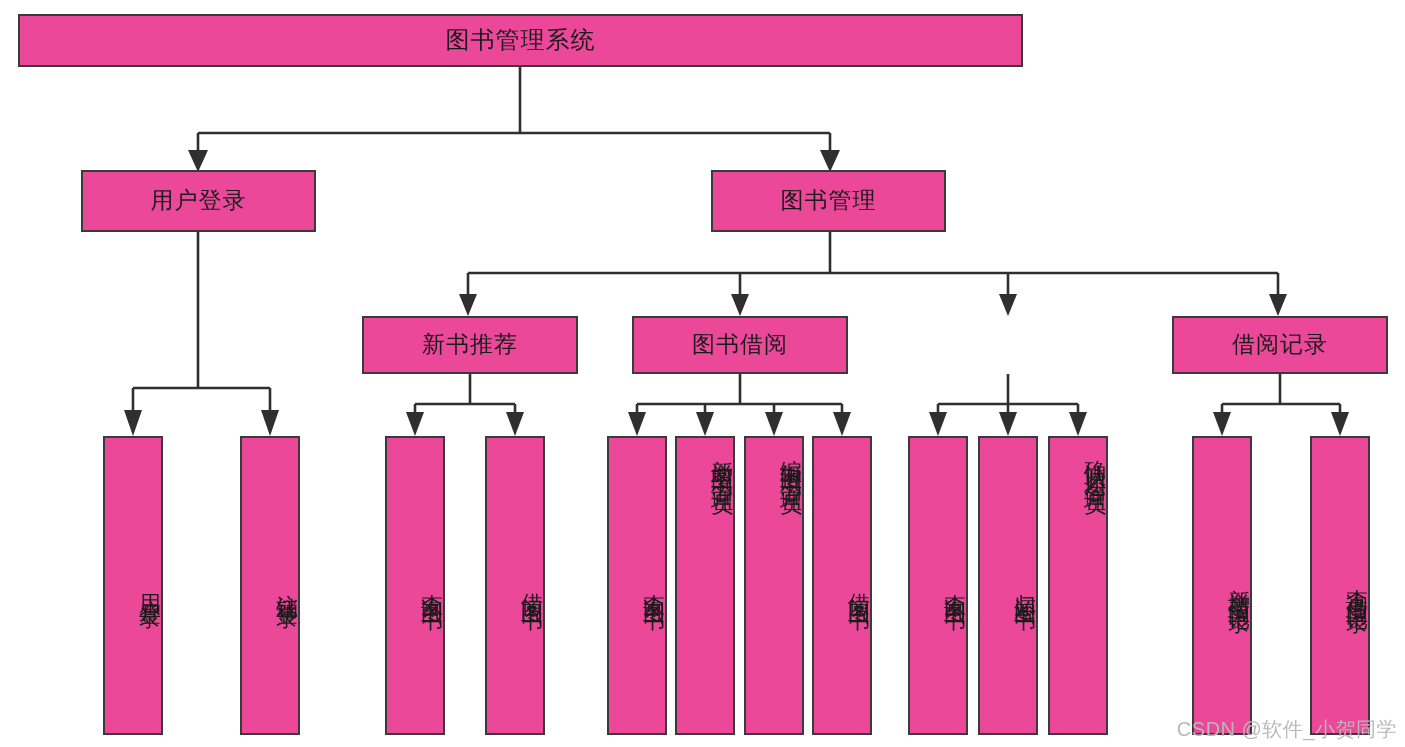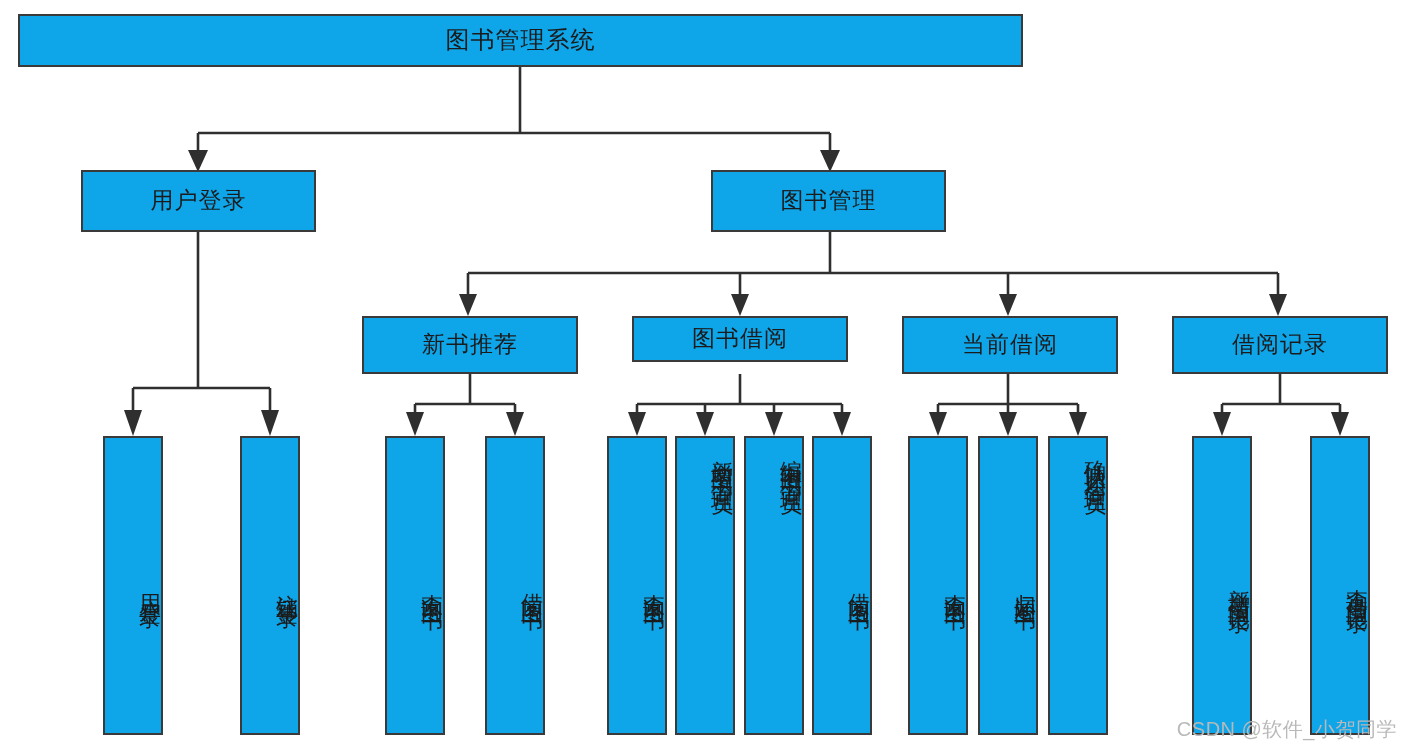--- a/index.html
+++ b/index.html
@@ -13,21 +13,21 @@
   #canvas {
     position: relative;
     width: 1405px;
     height: 747px;
     background: #ffffff;
     overflow: hidden;
   }
   .node {
     position: absolute;
     box-sizing: border-box;
-    background: #0ea5e9;
+    background: #ec4899;
     border: 2px solid #3a3a3a;
     display: flex;
     align-items: center;
     justify-content: center;
     color: #1b1b1b;
   }
   .node.horiz {
     font-size: 23px;
     letter-spacing: 1px;
     line-height: 1.2;
@@ -144,22 +144,21 @@
     <polygon class="arrowhead" points="1213,412 1231,412 1222,436"></polygon>
     <polygon class="arrowhead" points="1331,412 1349,412 1340,436"></polygon>
   </svg>
 
   <div class="node horiz root" style="left:18px; top:14px; width:1005px; height:53px;">图书管理系统</div>
 
   <div class="node horiz" style="left:81px; top:170px; width:235px; height:62px;">用户登录</div>
   <div class="node horiz" style="left:362px; top:316px; width:216px; height:58px;">新书推荐</div>
 
   <div class="node horiz" style="left:711px; top:170px; width:235px; height:62px;">图书管理</div>
-  <div class="node horiz" style="left:632px; top:316px; width:216px; height:46px;">图书借阅</div>
-  <div class="node horiz" style="left:902px; top:316px; width:216px; height:58px;">当前借阅</div>
+  <div class="node horiz" style="left:632px; top:316px; width:216px; height:58px;">图书借阅</div>
   <div class="node horiz" style="left:1172px; top:316px; width:216px; height:58px;text-align:center;">借阅记录</div>
 
   <div class="node leaf" style="left:103px; top:436px; width:60px; height:299px;">用户登录</div>
   <div class="node leaf" style="left:240px; top:436px; width:60px; height:299px;">注销登录</div>
 
   <div class="node leaf" style="left:385px; top:436px; width:60px; height:299px;">查询图书</div>
   <div class="node leaf" style="left:485px; top:436px; width:60px; height:299px;">借阅图书</div>
 
   <div class="node leaf" style="left:607px; top:436px; width:60px; height:299px;">查询图书</div>
   <div class="node leaf topalign" style="left:675px; top:436px; width:60px; height:299px;">新增图书（管理员）</div>

